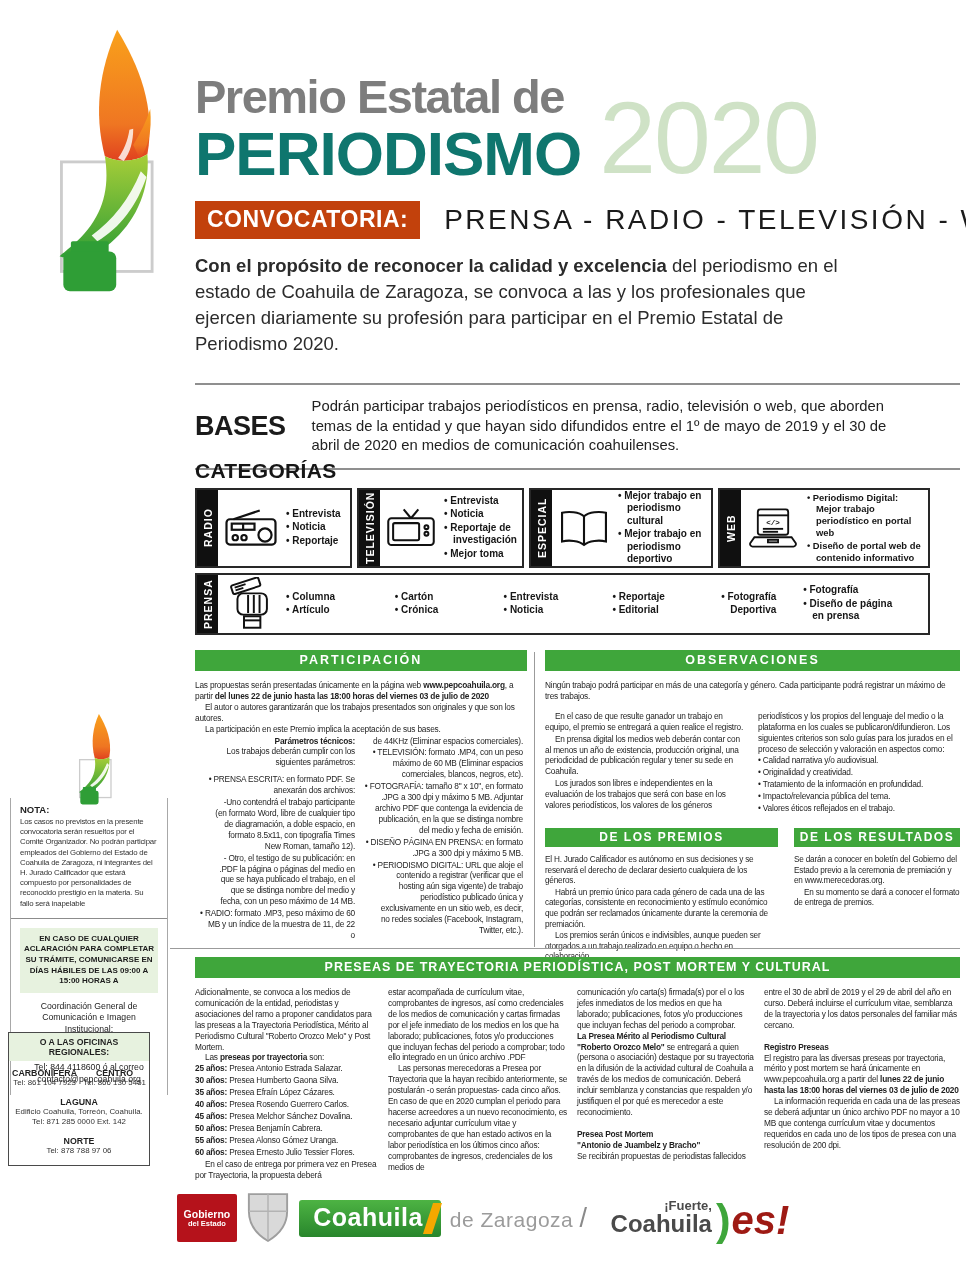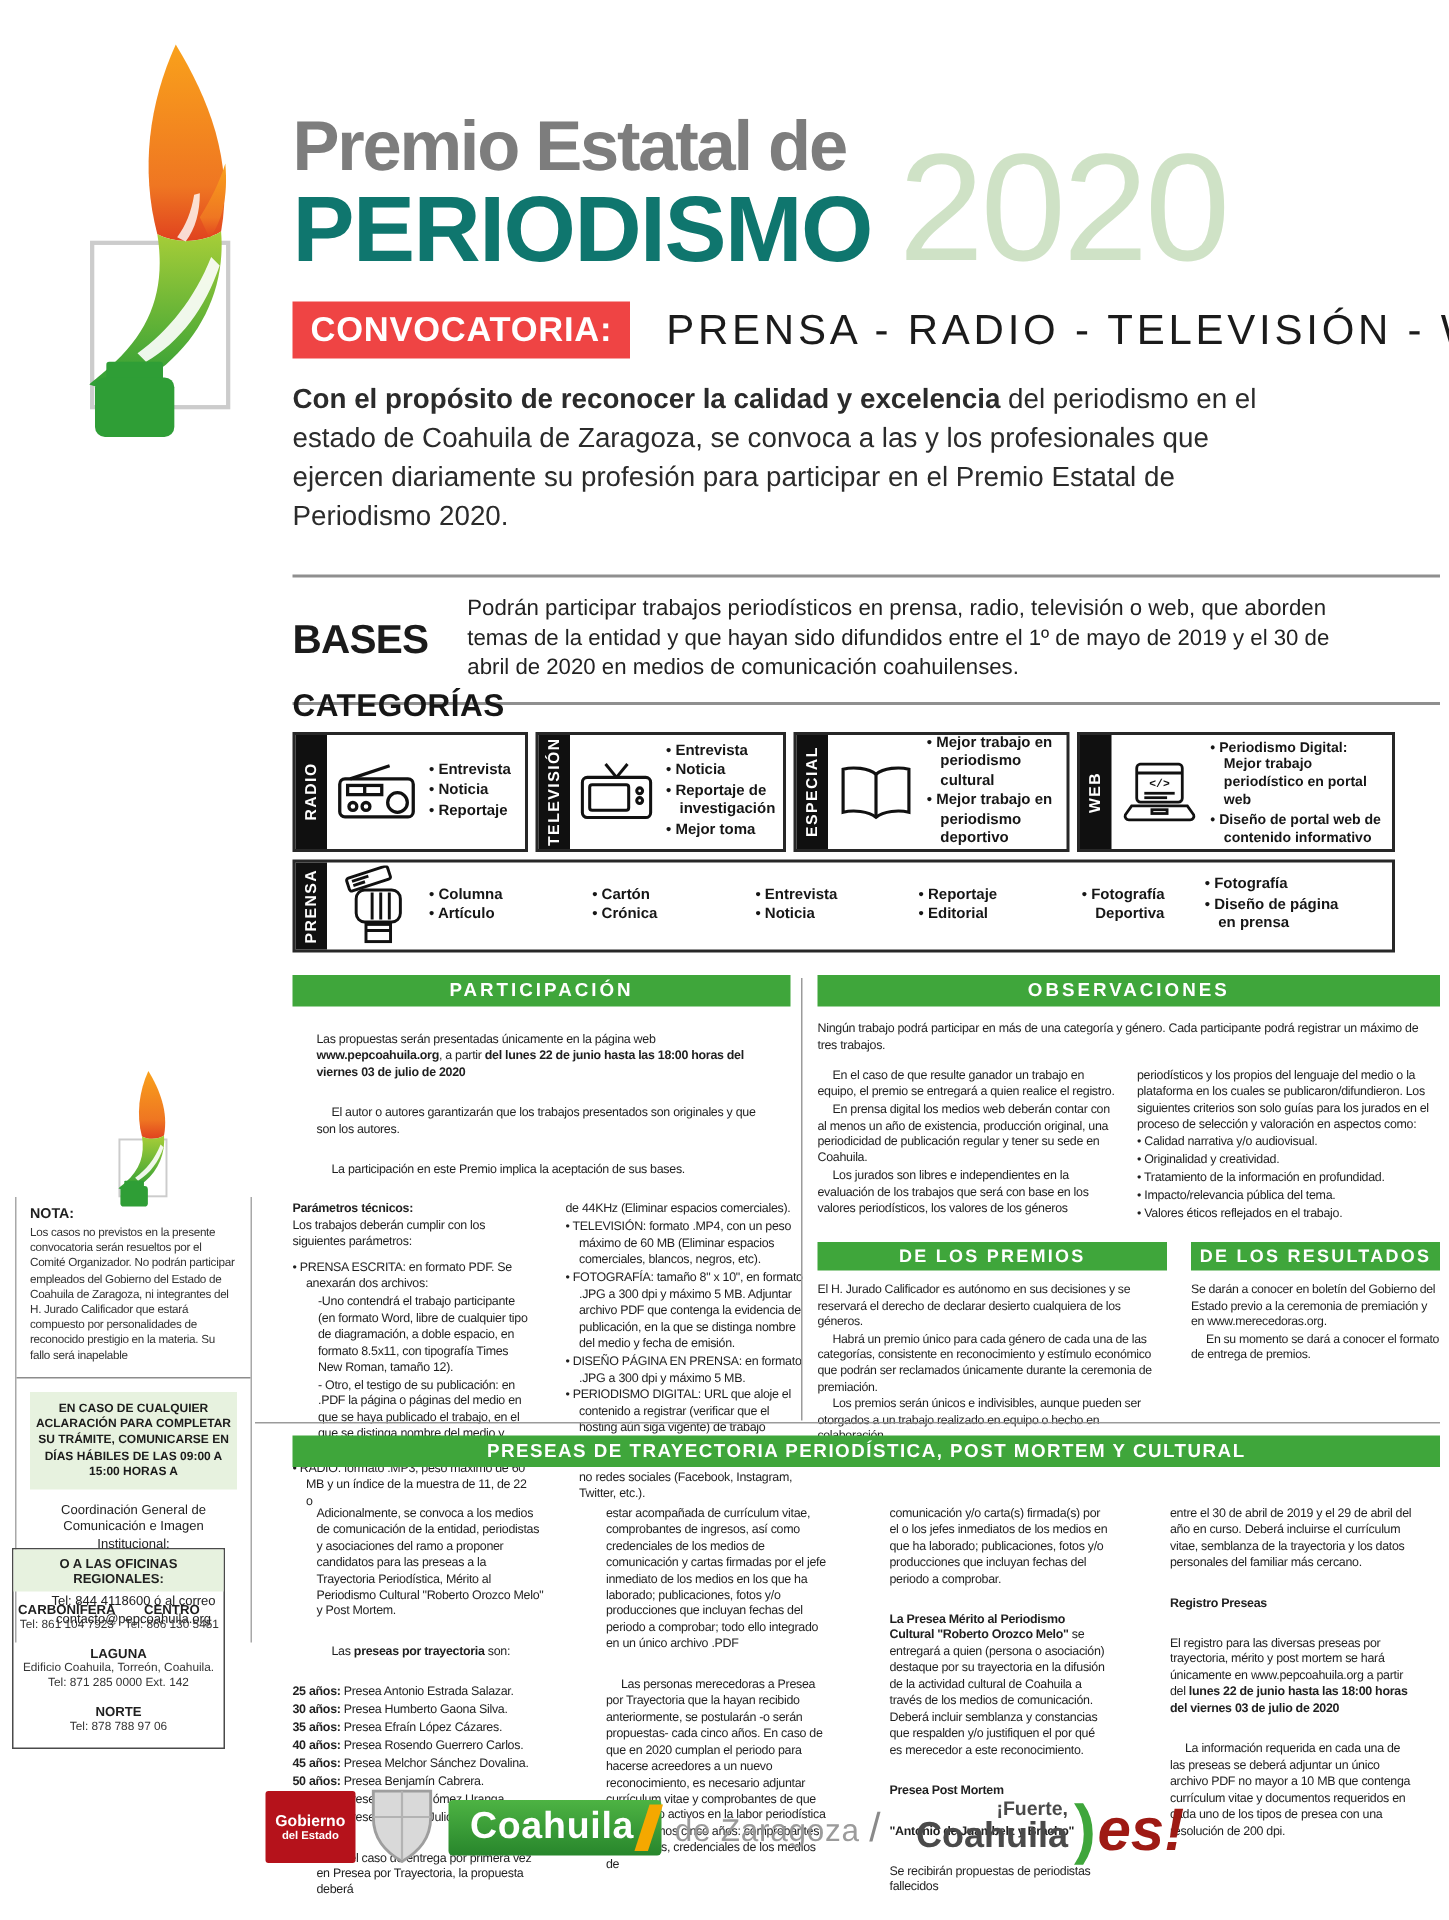--- a/index.html
+++ b/index.html
@@ -7,21 +7,21 @@
         font-family:"Liberation Sans",sans-serif;color:#1f1f1f;}
   .abs{position:absolute;}
 
   
   #header{left:195px;top:72px;width:765px;}
   .t1{font-size:47px;font-weight:700;color:#7d7d7d;letter-spacing:-1.5px;line-height:1.08;}
   .t2row{display:flex;align-items:flex-start;}
   .t2{font-size:62px;font-weight:800;color:#0f766e;letter-spacing:-1px;line-height:1.0;}
   .year{font-size:102px;font-weight:400;color:#cfe2c6;line-height:.82;margin-left:18px;margin-top:-26px;letter-spacing:-2px;}
   .convrow{margin-top:16px;display:flex;align-items:center;}
-  .convbadge{background:#ef4444;color:#fff;font-size:23px;font-weight:800;padding:5px 12px 6px;letter-spacing:.5px;}
+  .convbadge{background:#c2410c;color:#fff;font-size:23px;font-weight:800;padding:5px 12px 6px;letter-spacing:.5px;}
   .convmedia{font-size:28px;font-weight:500;color:#1b1b1b;letter-spacing:2.5px;margin-left:24px;white-space:nowrap;}
   .intro{width:650px;margin:14px 0 0;font-size:18.5px;line-height:26px;color:#2b2b2b;}
 
   
   #bases{left:195px;top:383px;width:765px;border-top:2px solid #8f8f8f;border-bottom:2px solid #8f8f8f;
          display:flex;align-items:center;gap:26px;padding:12px 0;box-sizing:border-box;}
   .bases-label{flex:0 0 84px;font-size:27px;font-weight:700;letter-spacing:-.5px;color:#1b1b1b;}
   .bases-text{width:588px;font-size:14.8px;line-height:19.5px;color:#222;}
 
   
@@ -35,35 +35,35 @@
   .citems{flex:1;}
   .cat-it{font-size:10px;font-weight:600;line-height:12.5px;color:#161616;}
   .cat-box.web .cat-it{font-size:9.4px;line-height:11.8px;}
   #cat-prensa{left:195px;top:573px;width:735px;height:62px;border:2px solid #282828;display:flex;box-sizing:border-box;}
   .pbody{flex:1;display:flex;align-items:center;gap:10px;padding:3px 26px 3px 12px;justify-content:space-between;}
 
   
   .gbar{background:#3fa63b;color:#fff;text-align:center;font-weight:700;letter-spacing:2px;
         font-size:12.5px;padding:3px 0 4px;}
   .bt{font-size:8.3px;line-height:10.9px;letter-spacing:-.2px;color:#1f1f1f;}
-  .pp{margin:16px;}
+  .pp{margin:0;}
   .ind{text-indent:10px;}
   .li{margin:0 0 1px;}
   .k-b{padding-left:9px;text-indent:-9px;}
   .k-b::before{content:"•  ";}
   .k-s{padding-left:17px;}
   .k-p{padding-left:0;}
   .k-i{text-indent:10px;}
   .bld{font-weight:700;}
   .gap{margin-top:11px;}
 
   
   #participacion{left:195px;top:650px;width:332px;}
   #participacion .txt{margin-top:9px;}
-  .tech{display:flex;gap:22px;margin-top:11px;}
+  .tech{display:flex;gap:8px;margin-top:1px;text-align:right;}
   .tcol{flex:0 0 160px;}
   #observaciones{left:545px;top:650px;width:415px;}
   .obs-cols{display:flex;gap:13px;margin-top:9px;}
   .ocol-l{flex:0 0 200px;}
   .ocol-r{flex:0 0 202px;}
   #vline{left:534px;top:652px;height:295px;width:0;border-left:1px solid #9b9b9b;}
 
   
   #premios-row{left:545px;top:828px;width:415px;display:flex;gap:16px;}
   .prem{flex:0 0 233px;}

